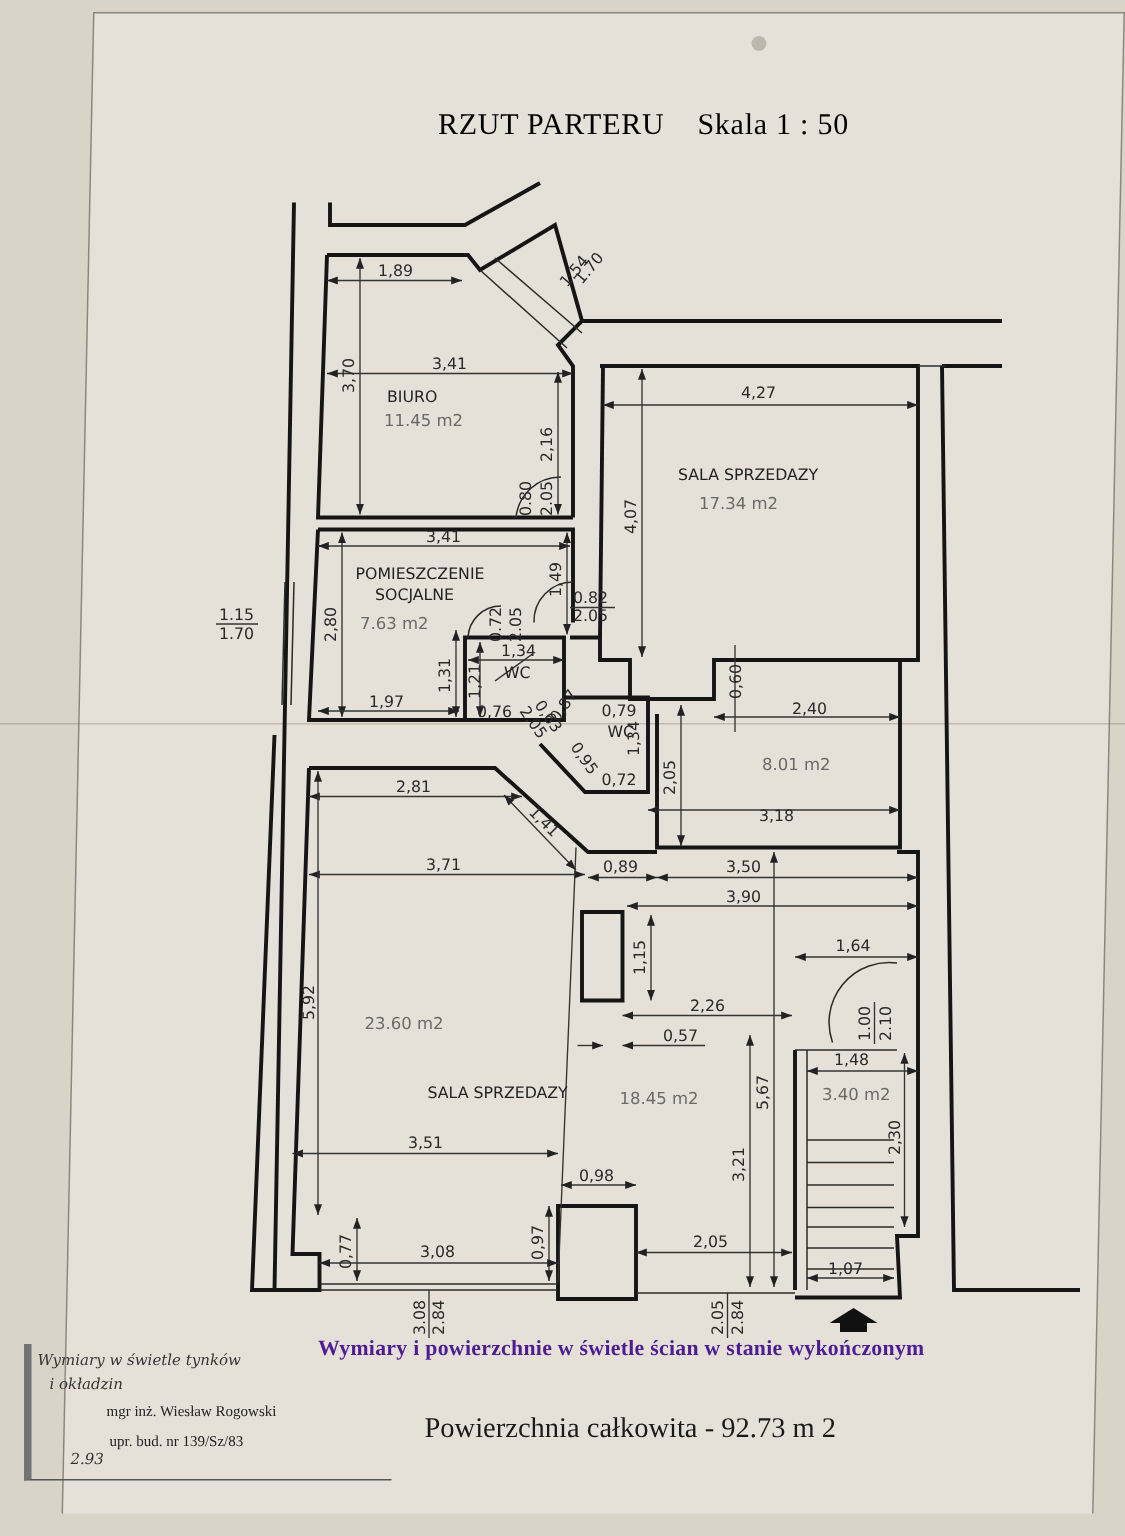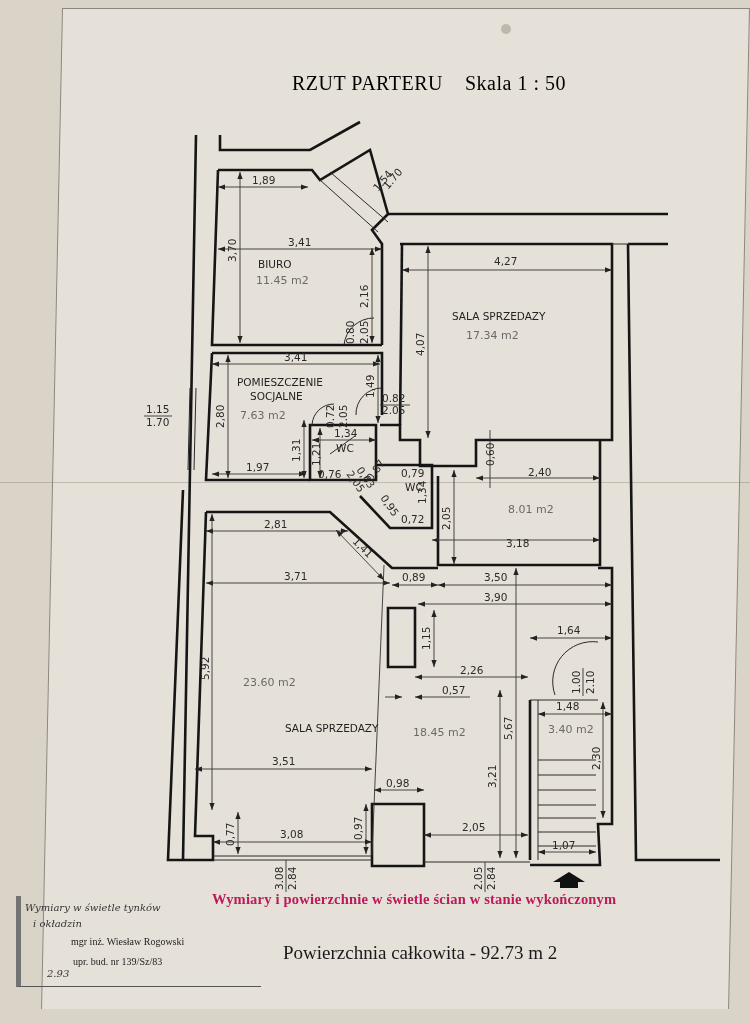--- a/index.html
+++ b/index.html
@@ -30,21 +30,21 @@
     .title .scale { margin-left: 22px; }
     svg.plan { position: absolute; left: 0; top: 0; }
     .wall { fill: none; stroke: #151515; stroke-width: 2.6; stroke-linejoin: miter; }
     .thin { fill: none; stroke: #2a2a2a; stroke-width: 1; }
     .dim { stroke: #333; stroke-width: 0.9; fill: none; }
     .dimtxt { font-family: "DejaVu Sans", sans-serif; font-size: 10.5px; fill: #2a2a2a; }
     .room { font-family: "DejaVu Sans", sans-serif; font-size: 10.5px; fill: #222; }
     .area { font-family: "DejaVu Sans", sans-serif; font-size: 11px; fill: #6a6a6a; }
     .note1 {
       position: absolute; left: 212px; top: 891px;
-      font-family: "Liberation Serif", serif; font-weight: bold; font-size: 14.5px; color: #be185d;
+      font-family: "Liberation Serif", serif; font-weight: bold; font-size: 14.5px; color: #4c1d95;
       white-space: nowrap; letter-spacing: 0.2px;
     }
     .note2 {
       position: absolute; left: 283px; top: 942px;
       font-family: "Liberation Serif", serif; font-size: 19px; color: #1a1a1a; white-space: nowrap;
     }
     .stamp {
       position: absolute; left: 16px; top: 896px; width: 192px; height: 90px;
       border-left: 5px solid #737373; border-bottom: 1px solid #555; padding-left: 48px;
     }

